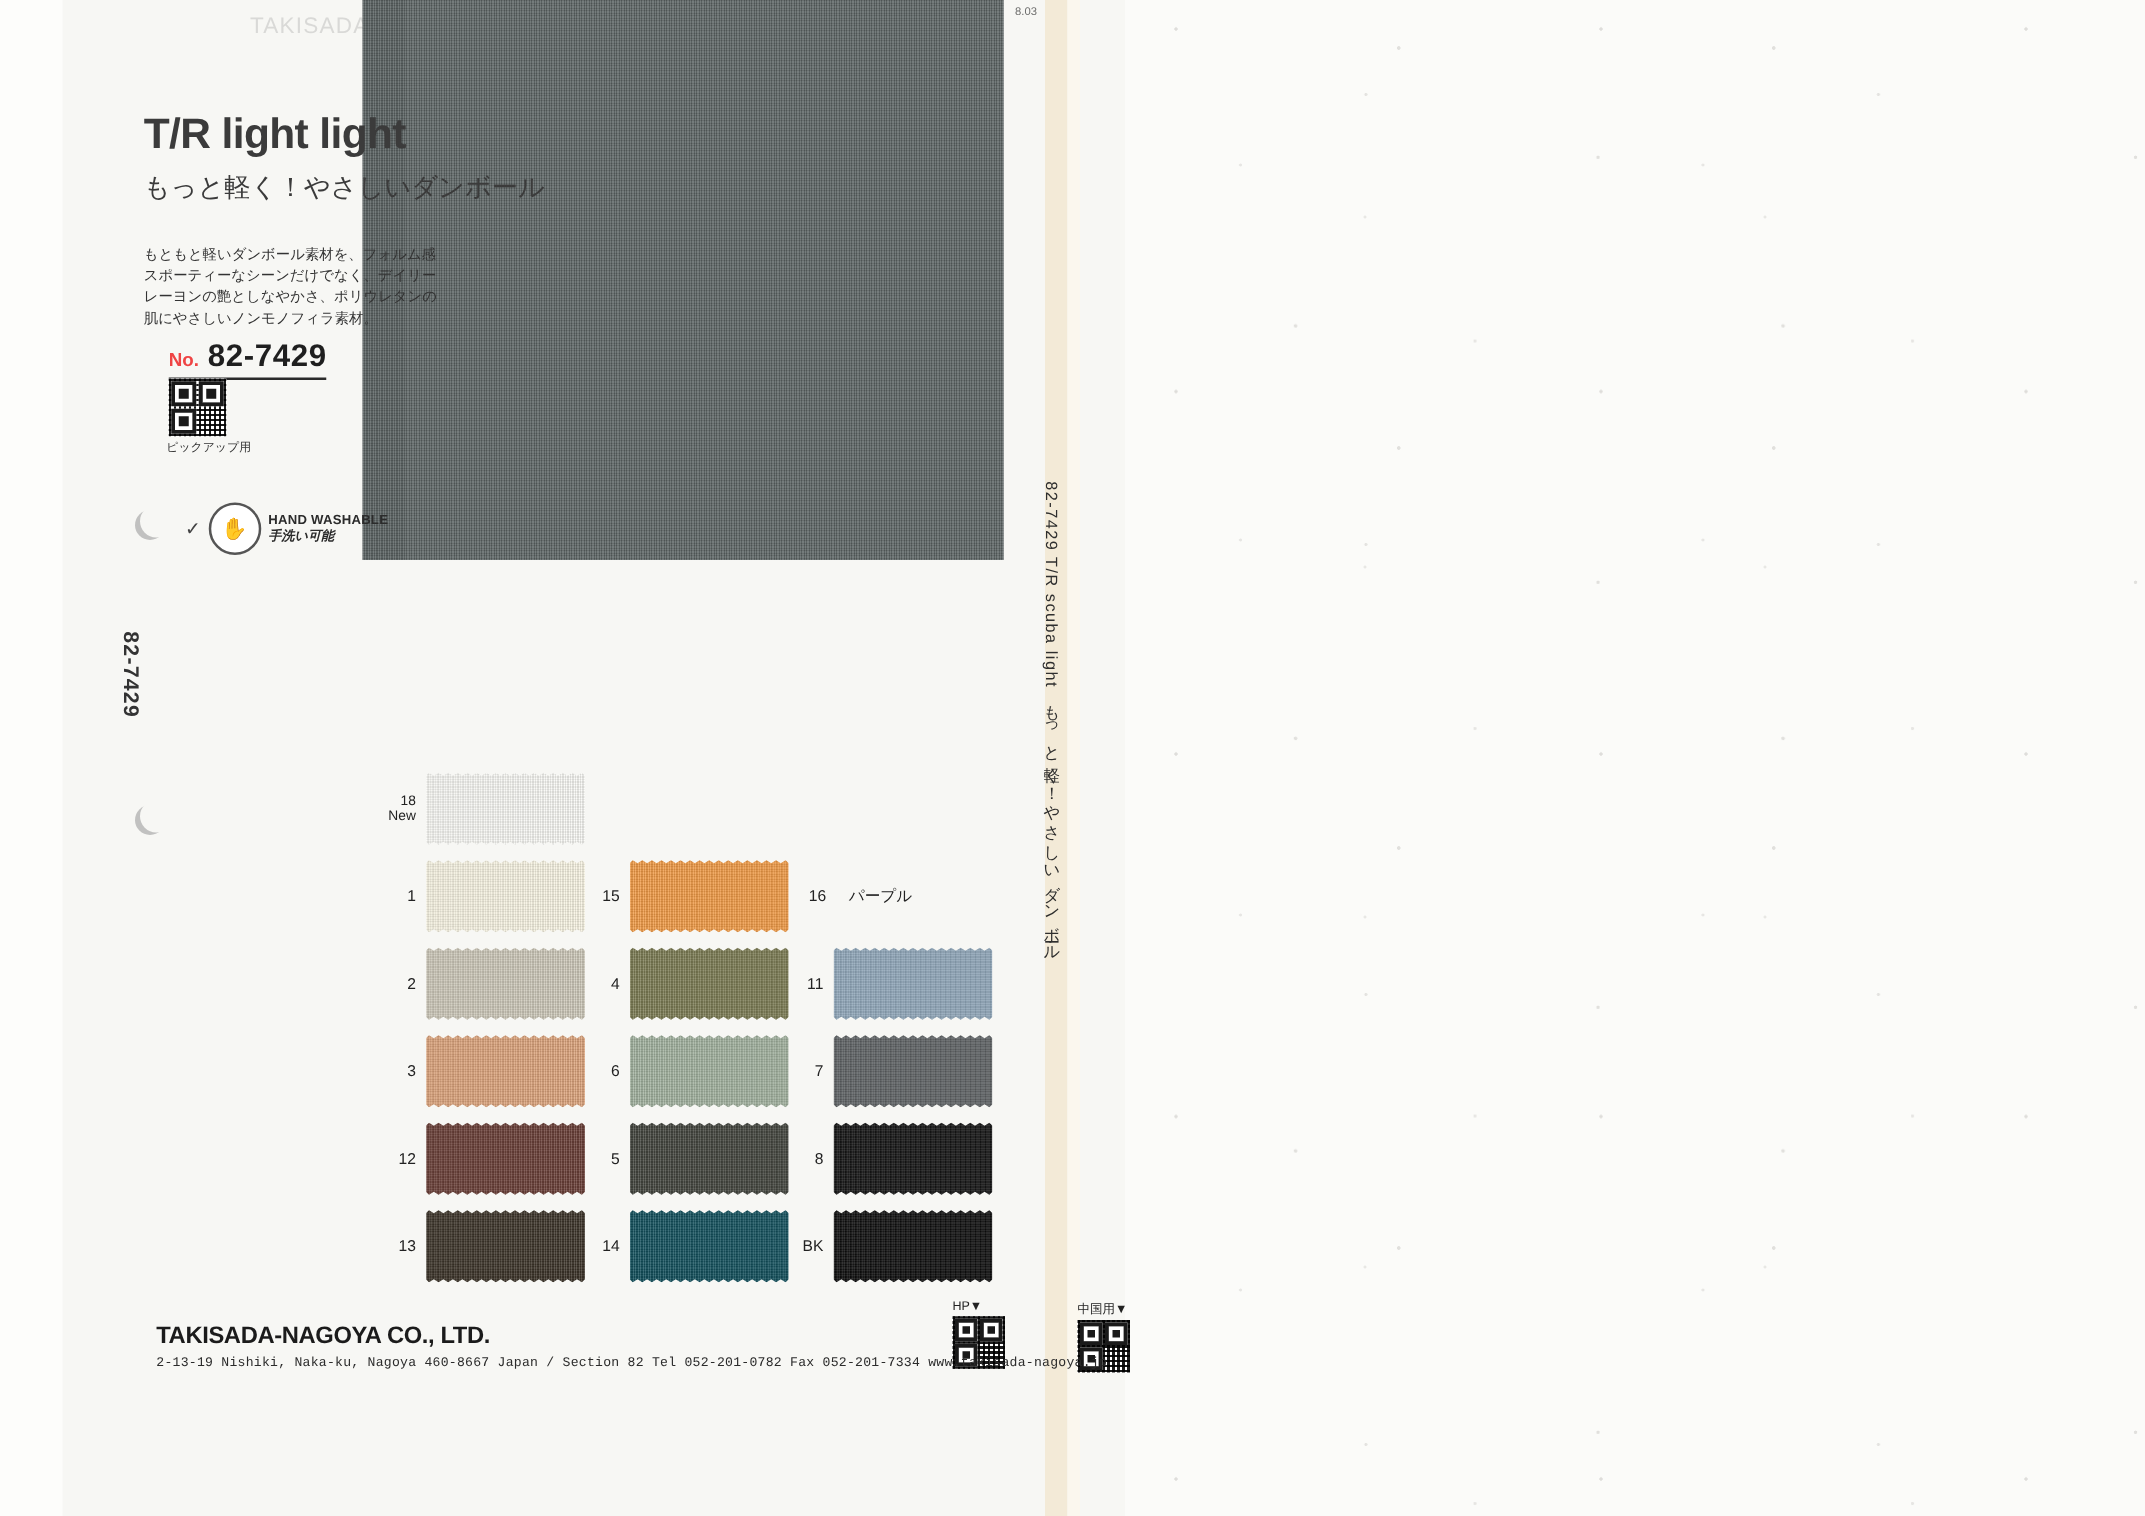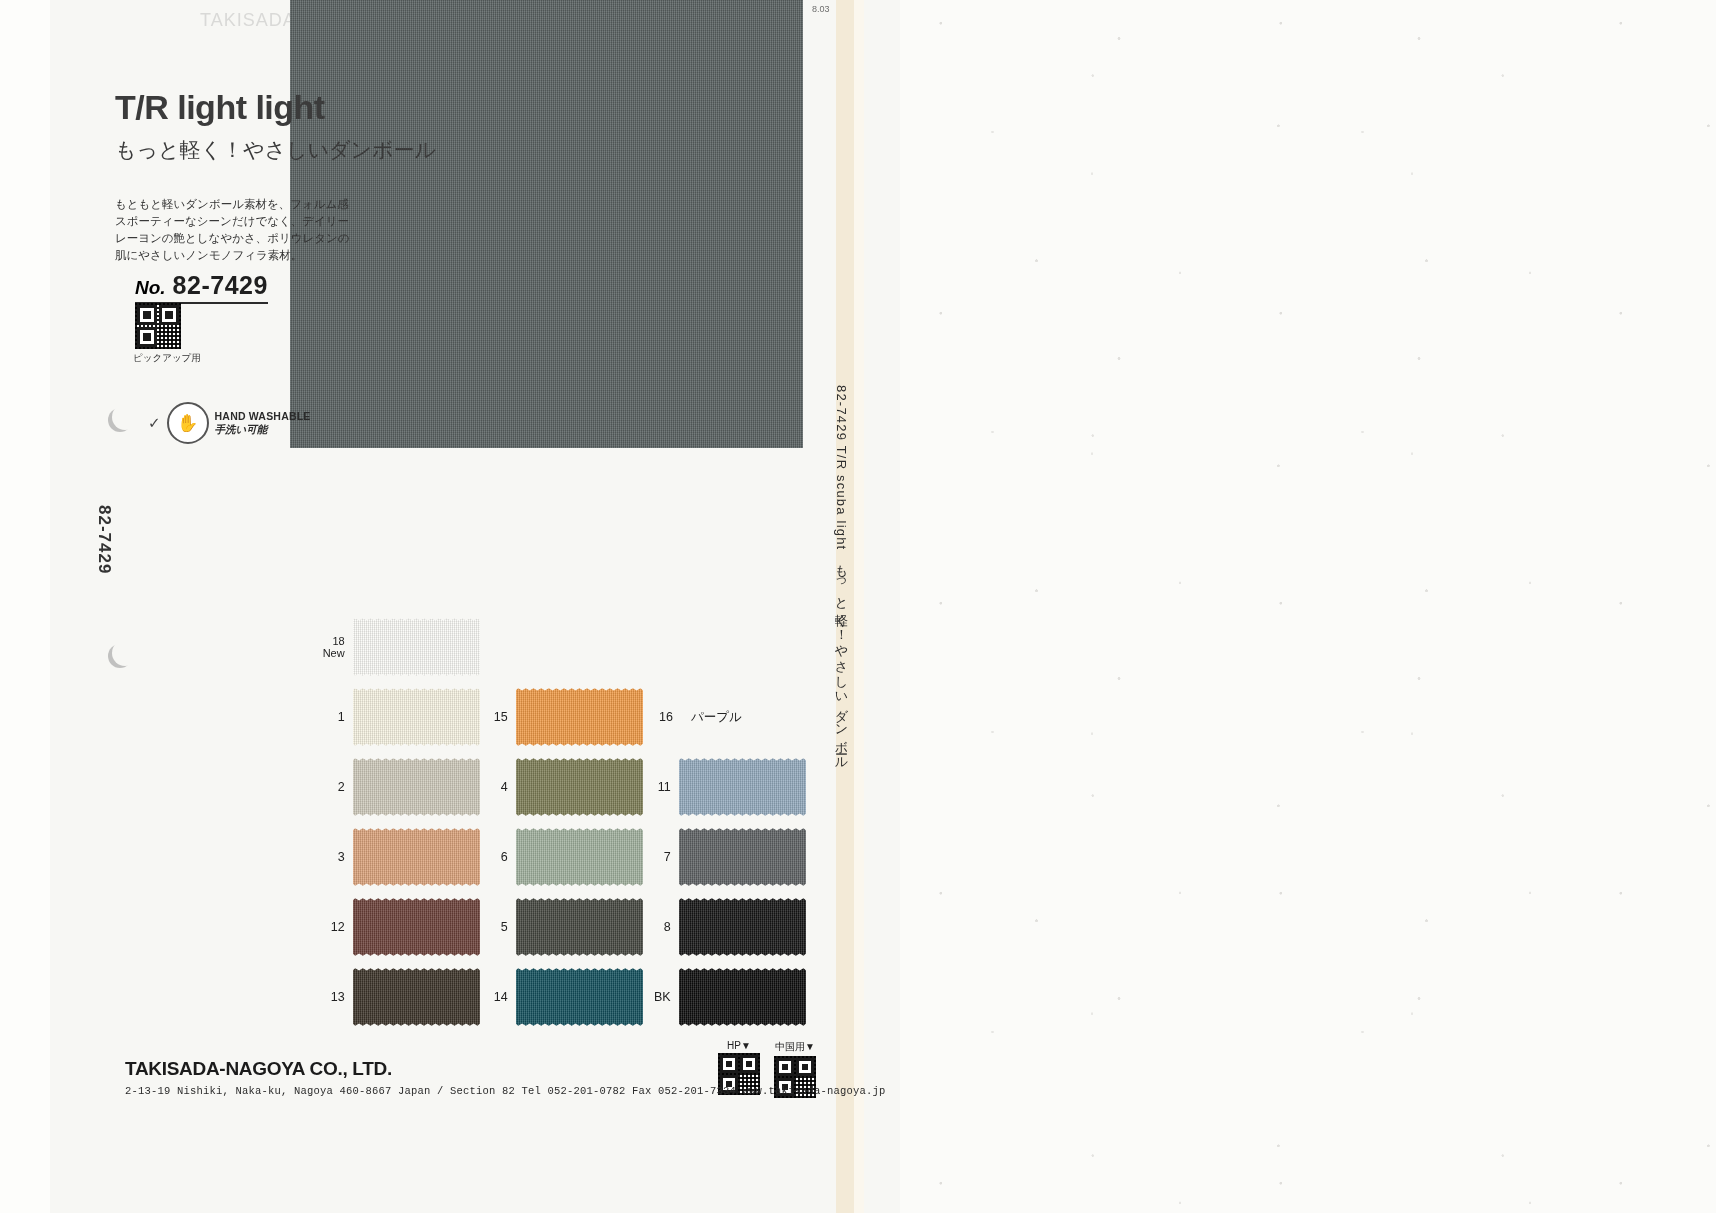--- a/index.html
+++ b/index.html
@@ -60,21 +60,21 @@
   #desc{
     position:absolute;left:65px;top:196px;width:350px;font-size:11.5px;line-height:17px;color:#333;
   }
   #desc div{white-space:nowrap;}
   
   #prodno{
     position:absolute;left:85px;top:271px;
     border-bottom:2.5px solid #2b2b2b;padding-bottom:2px;
     display:flex;align-items:baseline;gap:7px;
   }
-  #prodno .lbl{font-size:19px;font-weight:600;color:#000000;font-style:italic;}
+  #prodno .lbl{font-size:15px;font-weight:600;color:#ef4444;}
   #prodno .num{font-size:25px;font-weight:bold;letter-spacing:.5px;color:#1f1f1f;}
   
   .qr{
     background-color:#fff;
     background-image:
       repeating-linear-gradient(90deg,#1a1a1a 0 2px,#fff 2px 4px),
       repeating-linear-gradient(0deg,#1a1a1a 0 2px,#fff 2px 4px);
     background-blend-mode:multiply;
     position:relative;
   }
@@ -115,21 +115,21 @@
   }
   
   #spinebg{position:absolute;left:786px;top:0;width:18px;height:1213px;background:#f3ead7;}
   #spinebg2{position:absolute;left:804px;top:0;width:10px;height:1213px;background:#fbf7ee;}
   #spine{
     position:absolute;left:782px;top:385px;
     writing-mode:vertical-rl;font-size:13px;color:#2e2e2e;letter-spacing:1.2px;white-space:nowrap;
   }
   
   #swatches{position:absolute;left:255px;top:612px;width:520px;}
-  .srow{display:flex;height:70px;margin-left:12px;}
+  .srow{display:flex;height:70px;}
   .cell{display:flex;align-items:center;width:163px;}
   .snum{width:30px;text-align:right;font-size:12.5px;color:#222;margin-right:8px;}
   .snew{width:30px;text-align:right;font-size:11px;color:#222;margin-right:8px;line-height:12px;}
   .sw{
     width:138px;height:60px;position:relative;
     -webkit-mask-image:none;
   }
   .sw .inner{
     position:absolute;inset:0;
     background-image:
@@ -141,21 +141,21 @@
       71% 6%,74% 2%,77% 6%,80% 2%,83% 6%,86% 2%,89% 6%,92% 2%,95% 6%,98% 2%,100% 6%,
       100% 94%,98% 98%,95% 94%,92% 98%,89% 94%,86% 98%,83% 94%,80% 98%,77% 94%,74% 98%,
       71% 94%,68% 98%,65% 94%,62% 98%,59% 94%,56% 98%,53% 94%,50% 98%,47% 94%,44% 98%,
       41% 94%,38% 98%,35% 94%,32% 98%,29% 94%,26% 98%,23% 94%,20% 98%,17% 94%,14% 98%,
       11% 94%,8% 98%,5% 94%,2% 98%,0% 94%
     );
   }
   .swlabel{font-size:12.5px;color:#222;margin-left:10px;white-space:nowrap;}
   
   #botqr{position:absolute;left:668px;top:1040px;display:flex;gap:14px;}
-  .botqrcol{display:flex;flex-direction:column;align-items:center;}
+  .botqrcol{display:flex;flex-direction:column;align-items:flex-start;margin-left:44px;}
   .botqrcap{font-size:10px;color:#222;margin-bottom:2px;white-space:nowrap;}
   .botqrimg{width:42px;height:42px;}
   
   #foot1{position:absolute;left:75px;top:1058px;font-size:19px;font-weight:bold;letter-spacing:-.3px;color:#1b1b1b;}
   #foot2{position:absolute;left:75px;top:1085px;font-size:10.5px;color:#2b2b2b;
     font-family:"Liberation Mono","DejaVu Sans Mono",monospace;letter-spacing:.2px;white-space:nowrap;text-align:right;}
   
   #watermark{position:absolute;left:150px;top:10px;font-size:18px;color:rgba(140,140,140,.28);letter-spacing:1px;}
   #datecode{position:absolute;left:762px;top:4px;font-size:9px;color:rgba(60,60,60,.75);}
 </style>

